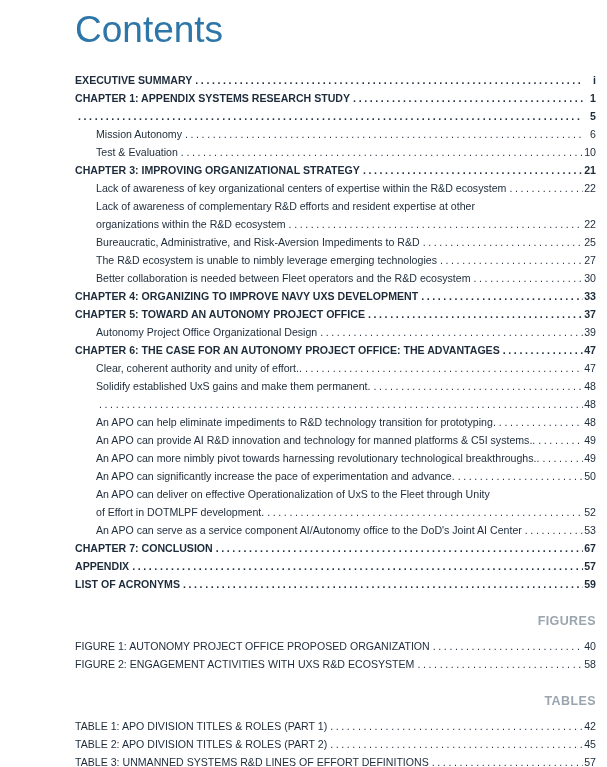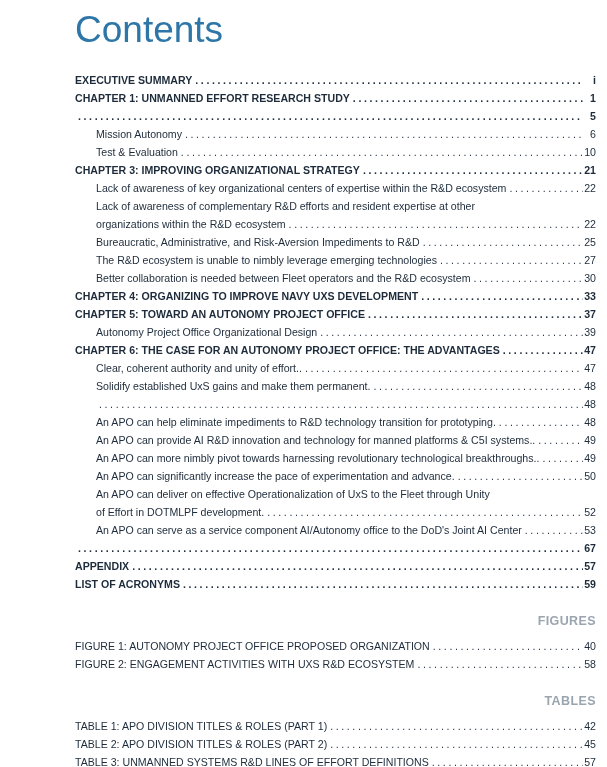--- a/index.html
+++ b/index.html
@@ -48,21 +48,21 @@
 <div class="page">
   <h1 class="title">Contents</h1>
 
   <div class="toc">
       <div class="toc-row bold">
     <span class="toc-label">EXECUTIVE SUMMARY</span>
     <span class="toc-dots">......................................................................................................................................................</span>
     <span class="toc-page">i</span>
   </div>
       <div class="toc-row bold">
-    <span class="toc-label">CHAPTER 1: UNMANNED EFFORT RESEARCH STUDY</span>
+    <span class="toc-label">CHAPTER 1: APPENDIX SYSTEMS RESEARCH STUDY</span>
     <span class="toc-dots">......................................................................................................................................................</span>
     <span class="toc-page">1</span>
   </div>
       <div class="toc-row bold">
     <span class="toc-dots">......................................................................................................................................................</span>
     <span class="toc-page">5</span>
   </div>
       <div class="toc-row indent">
     <span class="toc-label">Mission Autonomy</span>
     <span class="toc-dots">......................................................................................................................................................</span>
@@ -163,20 +163,21 @@
     <span class="toc-label">of Effort in DOTMLPF development.</span>
     <span class="toc-dots">......................................................................................................................................................</span>
     <span class="toc-page">52</span>
   </div>
       <div class="toc-row indent">
     <span class="toc-label">An APO can serve as a service component AI/Autonomy office to the DoD's Joint AI Center</span>
     <span class="toc-dots">......................................................................................................................................................</span>
     <span class="toc-page">53</span>
   </div>
       <div class="toc-row bold">
+    <span class="toc-label">CHAPTER 7: CONCLUSION</span>
     <span class="toc-dots">......................................................................................................................................................</span>
     <span class="toc-page">67</span>
   </div>
       <div class="toc-row bold">
     <span class="toc-label">APPENDIX</span>
     <span class="toc-dots">......................................................................................................................................................</span>
     <span class="toc-page">57</span>
   </div>
       <div class="toc-row bold">
     <span class="toc-label">LIST OF ACRONYMS</span>

